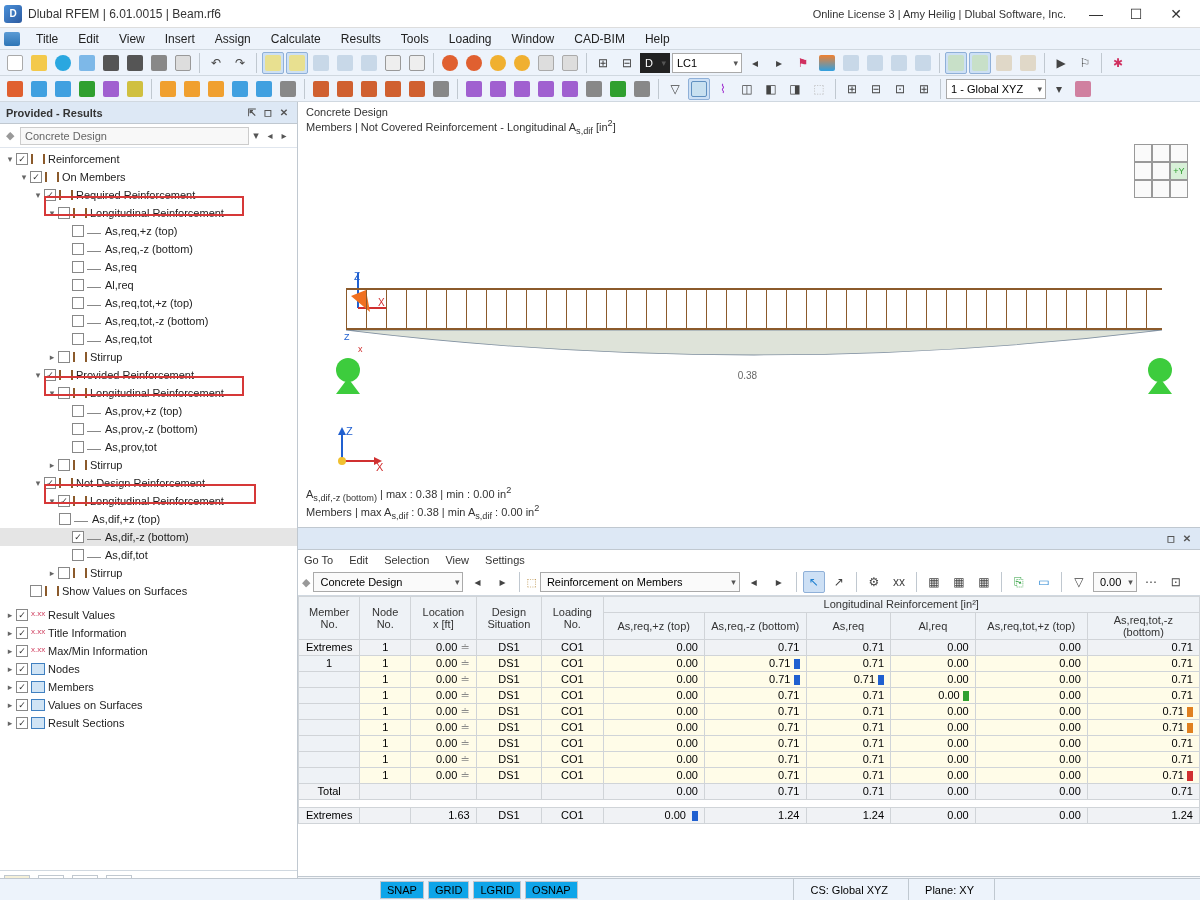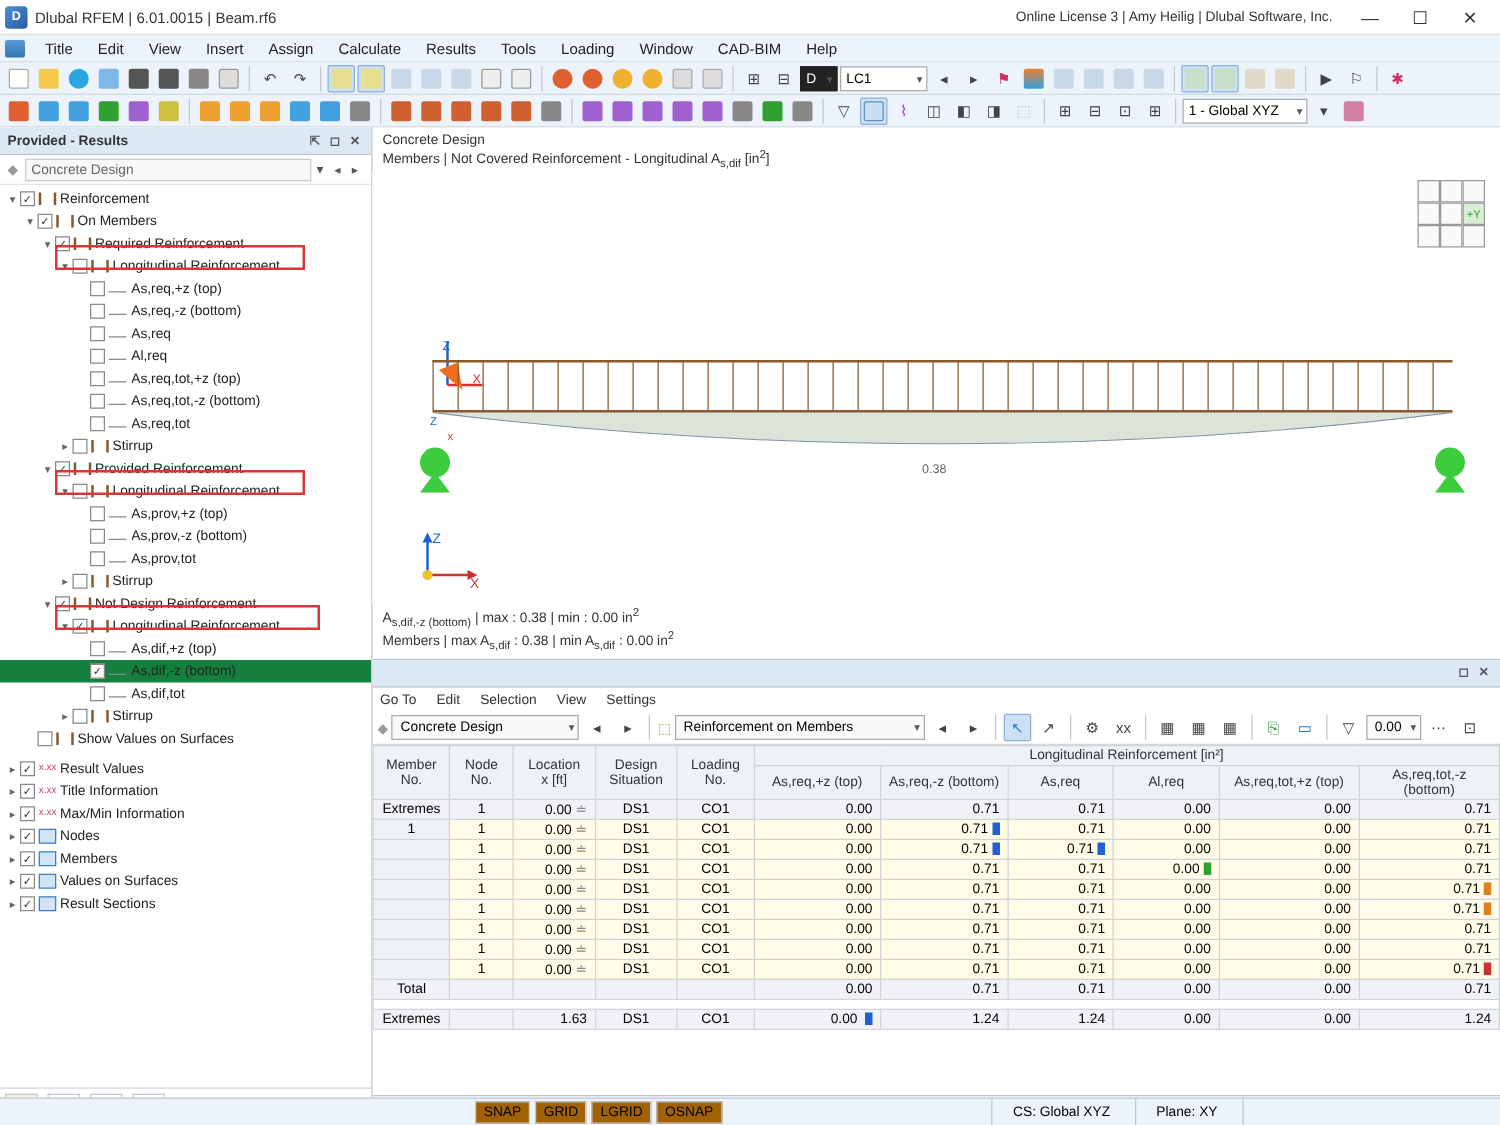--- a/index.html
+++ b/index.html
@@ -36,21 +36,21 @@
 .nav-header { height: 22px; background: #dde8f5; display: flex; align-items: center; padding: 0 6px; font-size: 11px; font-weight: bold; color: #333; border-bottom: 1px solid #c0c8d0; }
 .nav-header .spacer { flex: 1; }
 .nav-header .icon { width: 14px; height: 14px; display: flex; align-items: center; justify-content: center; font-size: 10px; cursor: pointer; margin-left: 2px; color: #555;}
 .nav-sub { height: 24px; display: flex; align-items: center; padding: 0 6px; border-bottom: 1px solid #e0e6ee; }
 .nav-sub .dd { flex: 1; height: 18px; border: 1px solid #ccc; background: #f8f8f8; font-size: 11px; padding: 0 4px; display: flex; align-items: center; color: #666;}
 .nav-sub .arrow { width: 14px; font-size: 10px; text-align: center; color: #555; cursor: pointer; }
 
 
 .tree { flex: 1; overflow-y: auto; overflow-x: hidden; padding: 2px 0; }
 .tree-row { display: flex; align-items: center; height: 18px; padding-left: 4px; white-space: nowrap; font-size: 11px; color: #222; cursor: default; }
-.tree-row.selected { background: #15803d; }
+.tree-row.selected { background: #e5e5e5; }
 .tree-row .exp { width: 12px; text-align: center; font-size: 9px; color: #666; cursor: pointer; }
 .tree-row .chk { width: 12px; height: 12px; border: 1px solid #888; margin-right: 3px; display: inline-flex; align-items: center; justify-content: center; font-size: 9px; color: #333; background: #fff; cursor: pointer; }
 .tree-row .chk.checked::after { content: '✓'; }
 .tree-row .ticon { width: 14px; height: 12px; margin-right: 3px; display: inline-block; }
 .tree-row .dash { width: 14px; height: 6px; border-bottom: 1px solid #888; margin-right: 4px; display: inline-block; }
 .tree-row .label { flex: 1; overflow: hidden; text-overflow: ellipsis; }
 .redbox { position: absolute; border: 2px solid #d63838; z-index: 5; pointer-events: none; }
 
 .nav-bottom { height: 30px; border-top: 1px solid #d0d8e0; display: flex; align-items: center; padding: 0 4px; gap: 8px; }
 .nav-bottom .tab { width: 26px; height: 22px; display: flex; align-items: center; justify-content: center; border: 1px solid #c0c8d0; background: #fff; cursor: pointer; font-size: 12px; }
@@ -106,21 +106,21 @@
 
 
 .table-tabs { height: 24px; display: flex; align-items: center; border-top: 1px solid #c0c8d0; background: #f4f6f9; font-size: 11px; }
 .table-tabs .navbtn { width: 18px; text-align: center; cursor: pointer; color: #555; }
 .table-tabs .pageinfo { padding: 0 8px; color: #333; }
 .table-tabs .tab { padding: 3px 10px; border: 1px solid #c0c8d0; border-bottom: none; background: #fff; margin-left: 2px; cursor: pointer; white-space:nowrap; }
 .table-tabs .tab.inactive { background: #eef2f6; }
 
 
 .statusbar { height: 22px; background: #edf3fb; border-top: 1px solid #c0c8d0; display: flex; align-items: center; font-size: 11px; padding: 0 6px; gap: 4px; position:absolute; bottom:0; left:0; right:0;}
-.statusbar .sbtn { padding: 2px 6px; border: 1px solid #c0c8d0; background: #a16207; cursor: pointer; }
+.statusbar .sbtn { padding: 2px 6px; border: 1px solid #c0c8d0; background: #0ea5e9; cursor: pointer; }
 .statusbar .flex { flex: 1; }
 .statusbar .cell { padding: 0 16px; border-left: 1px solid #c0c8d0; height: 100%; display:flex;align-items:center;}
 
 
 .ico { width:16px; height:16px; display:inline-block; border-radius:2px; }
 </style>
 </head>
 <body>
 
 <div class="titlebar">
@@ -504,21 +504,21 @@
           <span class="chk checked"></span>
           <span class="ticon" style="border-left:2px solid #8b5a2b;border-right:2px solid #8b5a2b;height:10px;"></span>
           <span class="label">Not Design Reinforcement</span>
         </div>
         <div class="tree-row" style="padding-left: 46px;">
           <span class="exp">▾</span>
           <span class="chk checked"></span>
           <span class="ticon" style="border-left:2px solid #8b5a2b;border-right:2px solid #8b5a2b;height:10px;"></span>
           <span class="label">Longitudinal Reinforcement</span>
         </div>
-        <div class="tree-row" style="padding-left: 60px;">
+        <div class="tree-row" style="padding-left: 47px;">
           <span class="exp"></span>
           <span class="chk "></span>
           <span class="dash"></span>
           <span class="label">As,dif,+z (top)</span>
         </div>
         <div class="tree-row selected" style="padding-left: 60px;">
           <span class="exp"></span>
           <span class="chk checked"></span>
           <span class="dash"></span>
           <span class="label">As,dif,-z (bottom)</span>

